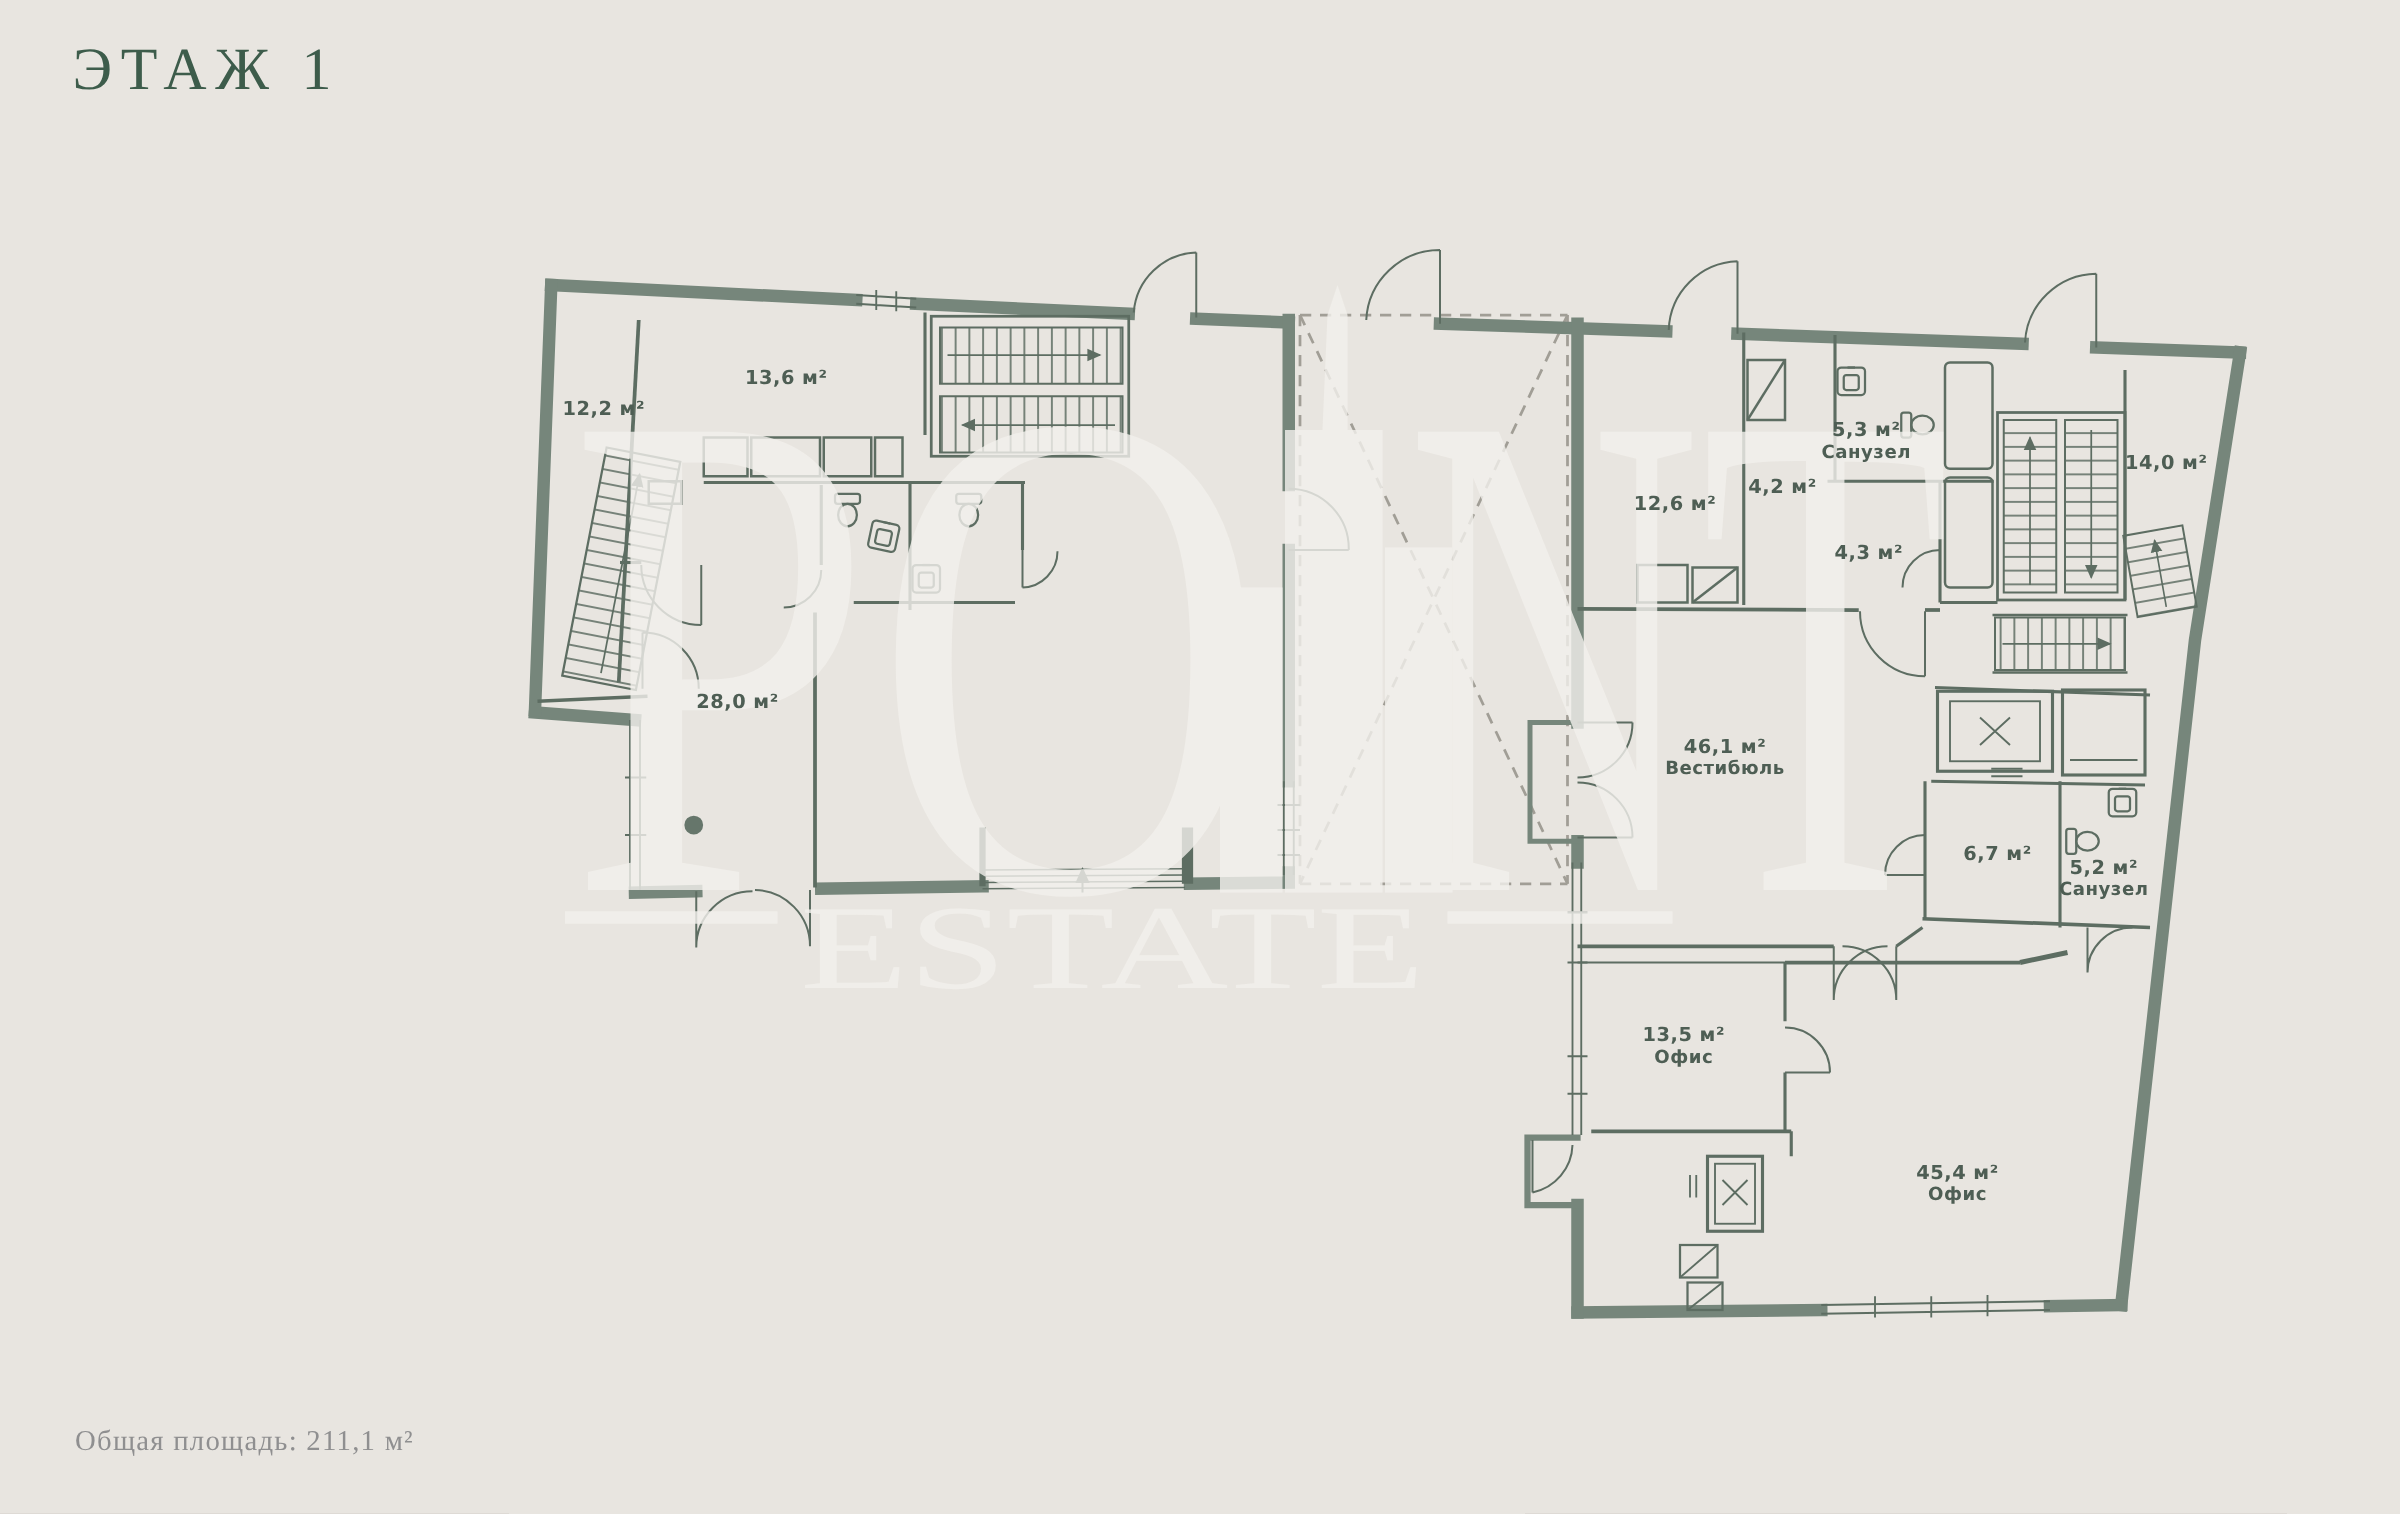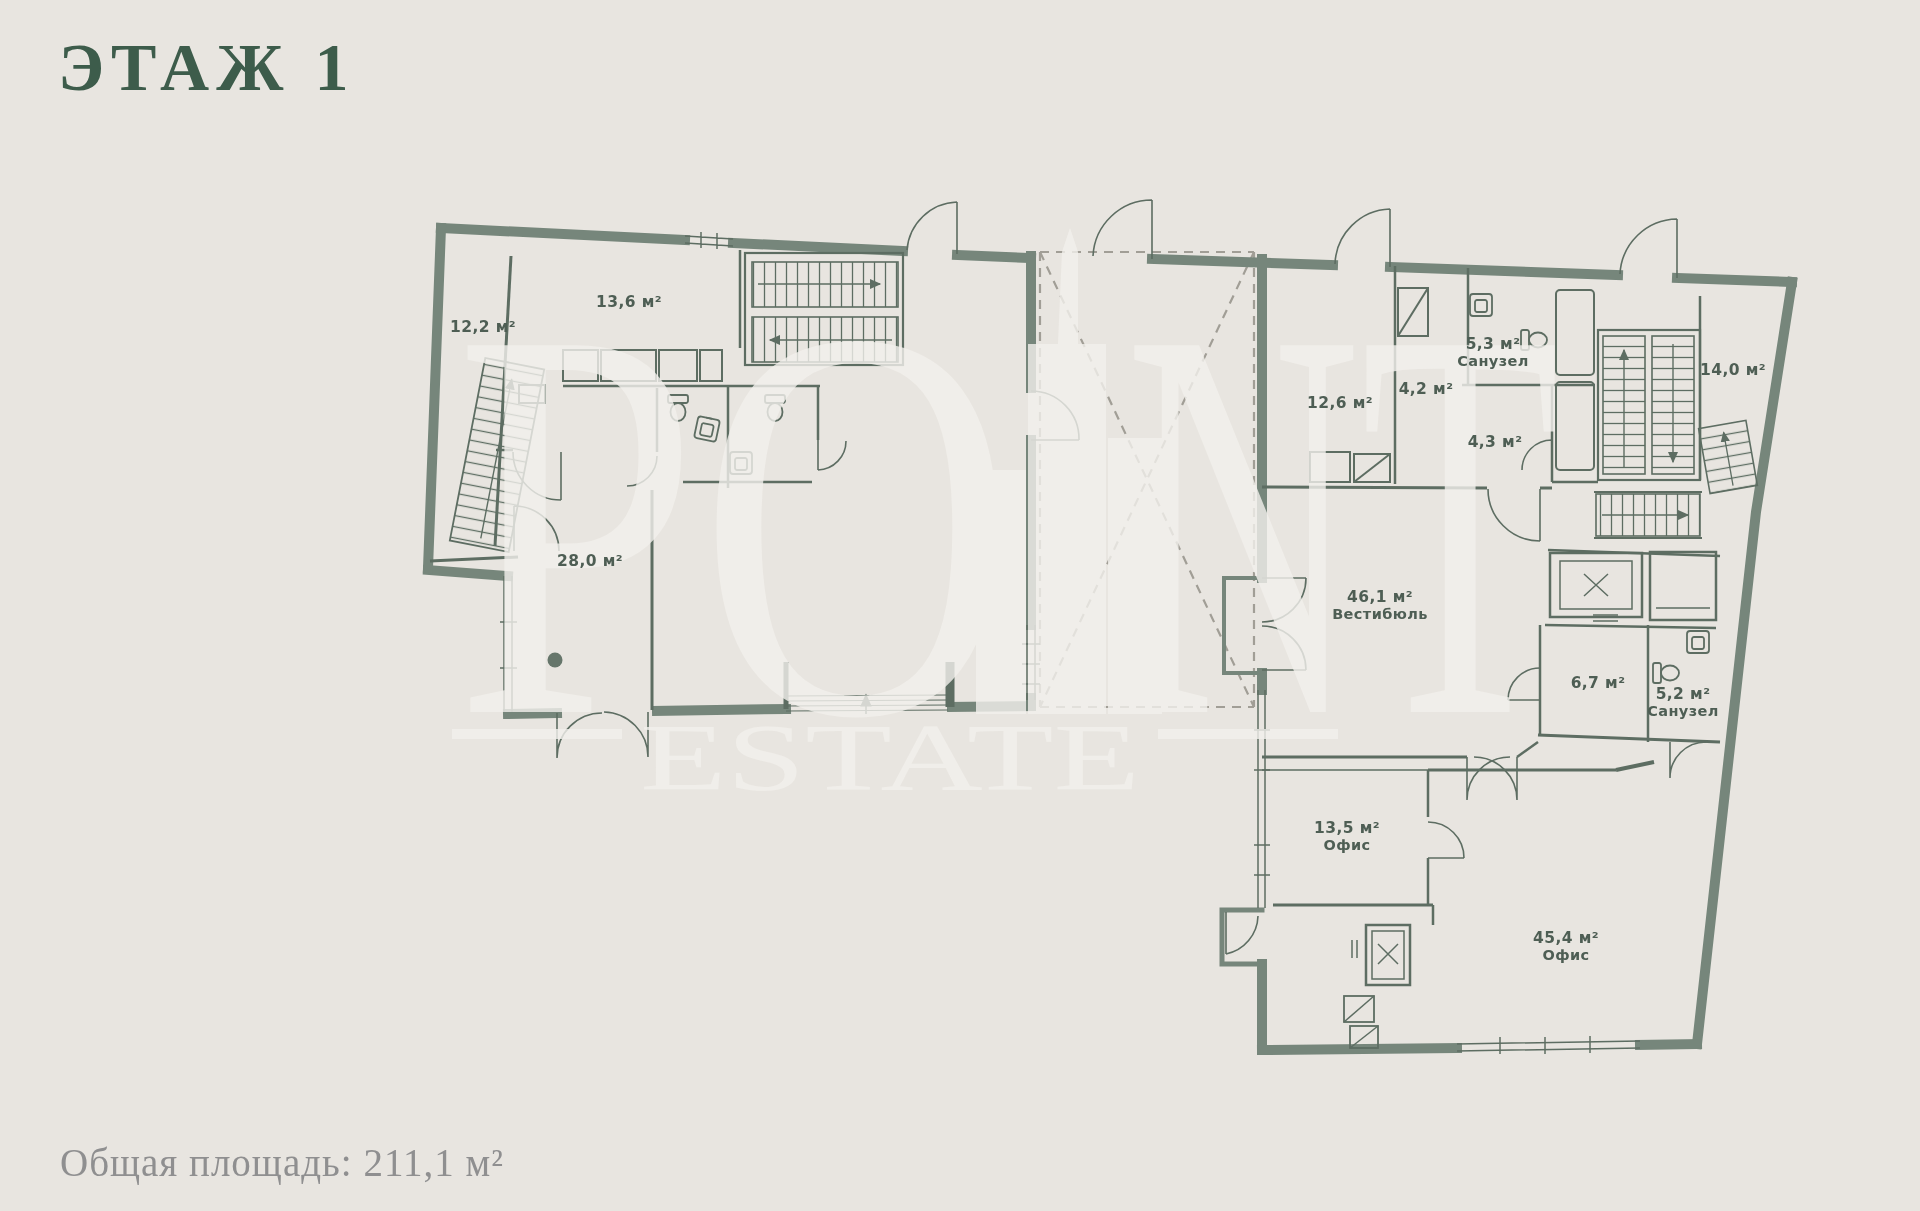--- a/index.html
+++ b/index.html
@@ -6,28 +6,28 @@
   .canvas{
     position:relative;
     width:1920px;height:1211px;
     background:#e8e5e0;
     overflow:hidden;
     font-family:"Liberation Sans",sans-serif;
   }
   .page-title{
     position:absolute;left:58px;top:28px;
     font-family:"Liberation Serif",serif;
-    font-size:68px;font-weight:700;
+    font-size:48px;font-weight:400;
     letter-spacing:7px;
     color:#3d5c4b;
   }
   .footer-note{
     position:absolute;left:60px;top:1140px;
     font-family:"Liberation Serif",serif;
-    font-size:39px;font-weight:400;
+    font-size:23px;font-weight:400;
     letter-spacing:1px;
     color:#8f8f90;
   }
   svg.plan{position:absolute;left:0;top:0;}
   .room-area{
     font-family:"DejaVu Sans",sans-serif;
     font-size:15.5px;font-weight:600;
     fill:#4e5e54;text-anchor:middle;letter-spacing:.4px;
   }
   .room-name{

